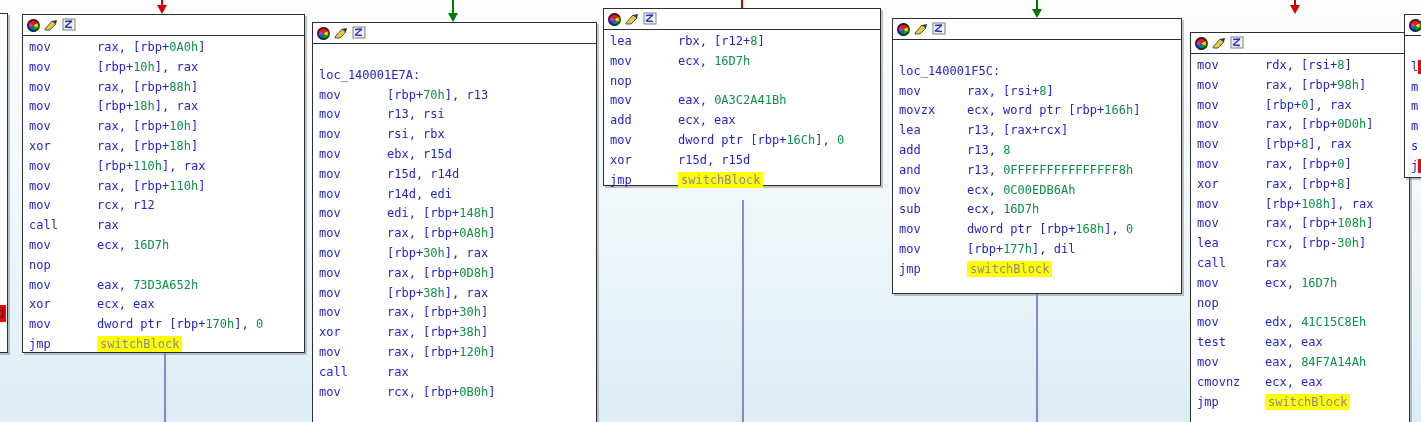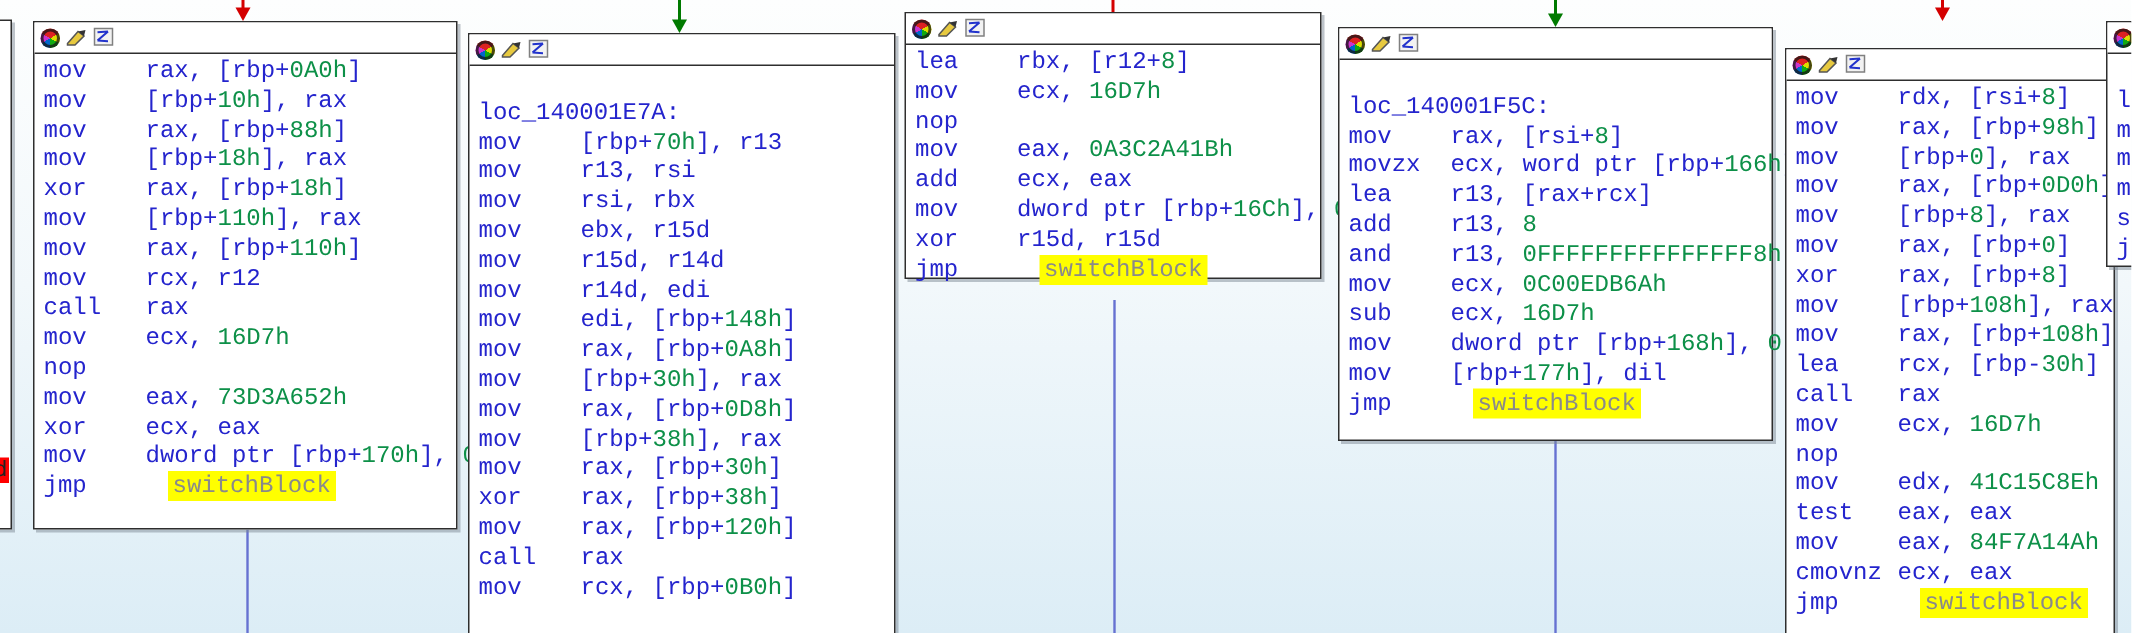--- a/index.html
+++ b/index.html
@@ -25,30 +25,29 @@
     padding:0 4px;background:#ffffff;
   }
   .icon{display:inline-block;flex:none;}
   .wheel{
     width:13px;height:13px;border-radius:50%;
     background:conic-gradient(#d22 0 60deg,#dd0 60deg 120deg,#1a1 120deg 180deg,#06c 180deg 240deg,#c3c 240deg 300deg,#d22 300deg);
     box-shadow:inset 0 0 0 2px rgba(20,20,20,.75);
   }
   .body{
     padding:2px 0 0 6px;
-    font-size:16px;line-height:19.8px;
+    font-size:12px;line-height:19.8px;
     color:var(--ins);
-    font-family:Liberation Mono, monospace;
   }
   .row{height:19.8px;white-space:pre;overflow:visible;}
   .mn{display:inline-block;width:68px;color:var(--ins);}
   .lbl{color:var(--ins);}
   .c-i{color:var(--ins);}
   .c-n{color:var(--num);}
-  .c-hl{background:var(--hlbg);color:var(--hltx);padding:1px 3px;margin-left:15px;}
+  .c-hl{background:var(--hlbg);color:var(--hltx);padding:1px 3px;}
   .c-red{background:var(--redbg);color:var(--redtx);}
   .red-float{
     position:absolute;right:1px;
     background:var(--redbg);color:var(--redtx);
     font-size:14px;line-height:17px;padding:0 1px;
   }
 </style>
 </head>
 <body>
 
@@ -93,20 +92,21 @@
         <span class="icon"><svg width="14" height="13">
             <rect x="1" y="1" width="12" height="11" fill="#f2f2f2" stroke="#808080"></rect>
             <path d="M3,9 L10,3 M3,3.5 L10,3 M3,9 L10,9.5" stroke="#2233cc" fill="none" stroke-width="1.4"></path>
           </svg></span>
       </div>
       <div class="body">
         <div class="row"><span class="mn">mov</span><span class="c-i">rax, [rbp+</span><span class="c-n">0A0h</span><span class="c-i">]</span></div>
         <div class="row"><span class="mn">mov</span><span class="c-i">[rbp+</span><span class="c-n">10h</span><span class="c-i">], rax</span></div>
         <div class="row"><span class="mn">mov</span><span class="c-i">rax, [rbp+</span><span class="c-n">88h</span><span class="c-i">]</span></div>
         <div class="row"><span class="mn">mov</span><span class="c-i">[rbp+</span><span class="c-n">18h</span><span class="c-i">], rax</span></div>
+        <div class="row"><span class="mn">mov</span><span class="c-i">rax, [rbp+</span><span class="c-n">10h</span><span class="c-i">]</span></div>
         <div class="row"><span class="mn">xor</span><span class="c-i">rax, [rbp+</span><span class="c-n">18h</span><span class="c-i">]</span></div>
         <div class="row"><span class="mn">mov</span><span class="c-i">[rbp+</span><span class="c-n">110h</span><span class="c-i">], rax</span></div>
         <div class="row"><span class="mn">mov</span><span class="c-i">rax, [rbp+</span><span class="c-n">110h</span><span class="c-i">]</span></div>
         <div class="row"><span class="mn">mov</span><span class="c-i">rcx, r12</span></div>
         <div class="row"><span class="mn">call</span><span class="c-i">rax</span></div>
         <div class="row"><span class="mn">mov</span><span class="c-i">ecx, </span><span class="c-n">16D7h</span></div>
         <div class="row"><span class="mn">nop</span></div>
         <div class="row"><span class="mn">mov</span><span class="c-i">eax, </span><span class="c-n">73D3A652h</span></div>
         <div class="row"><span class="mn">xor</span><span class="c-i">ecx, eax</span></div>
         <div class="row"><span class="mn">mov</span><span class="c-i">dword ptr [rbp+</span><span class="c-n">170h</span><span class="c-i">], </span><span class="c-n">0</span></div>

